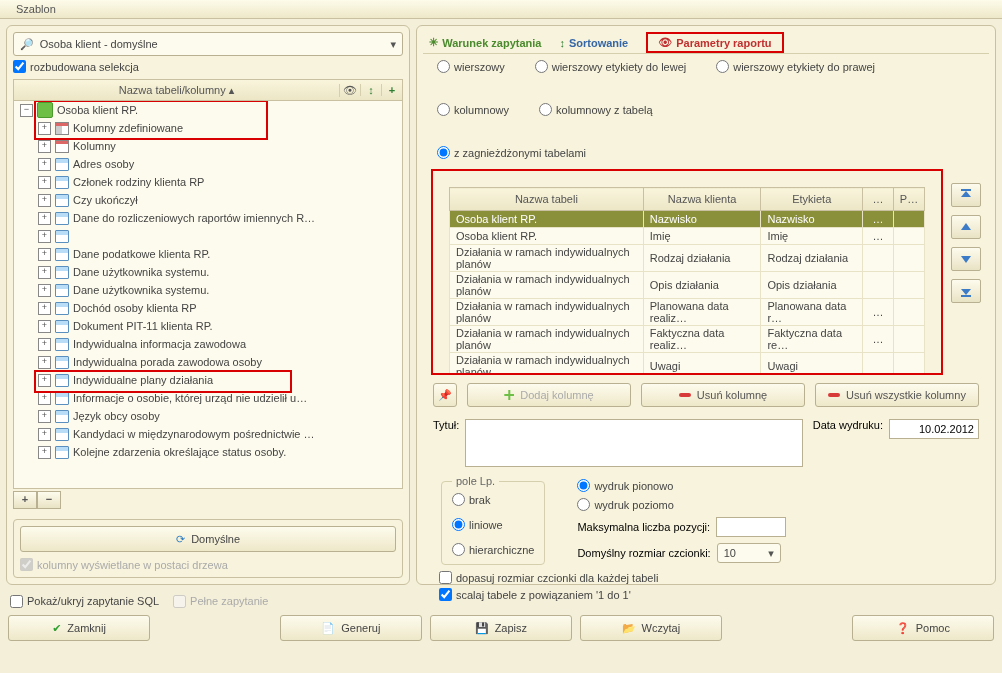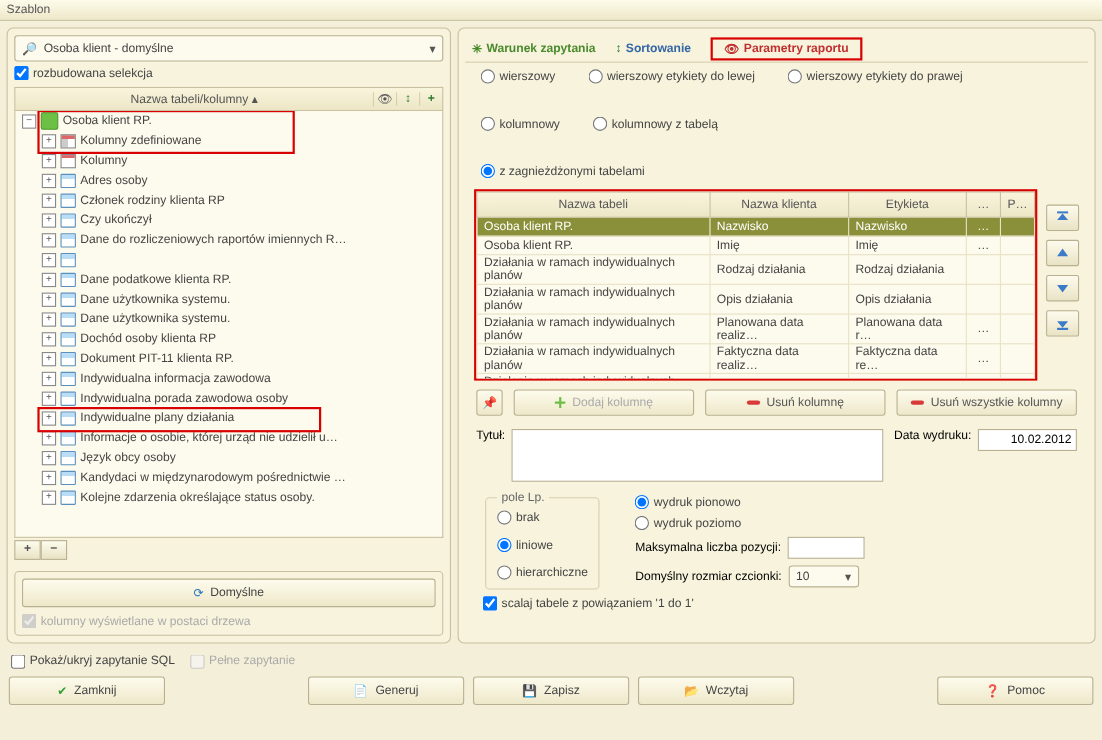--- a/index.html
+++ b/index.html
@@ -1,17 +1,17 @@
 <!DOCTYPE html>
 <html><head>
 <meta charset="utf-8">
 <style>
   html,body{margin:0;padding:0;font-family:Tahoma,Verdana,sans-serif;font-size:11px}
   body{background:#f4efd9;width:1002px;height:673px;overflow:hidden}
-  .titlebar{height:18px;background:linear-gradient(#fdfbea,#eee8c9);border-bottom:1px solid #c8c0a0;padding:0 6px;line-height:18px;color:#555}
+  .titlebar{height:18px;background:linear-gradient(#fdfbea,#eee8c9);border-bottom:1px solid #c8c0a0;padding:0 16px;line-height:18px;color:#555}
   .main{display:flex;gap:6px;padding:6px;height:572px;box-sizing:border-box}
   .panel{background:#f7f3dc;border:1px solid #c8c0a0;border-radius:6px;padding:6px;box-sizing:border-box;display:flex;flex-direction:column}
   .leftpanel{width:404px}
   .rightpanel{flex:1}
   .combo{height:22px;background:#fdfbed;border:1px solid #b8b090;border-radius:3px;display:flex;align-items:center;padding:0 6px;gap:6px;color:#444}
   .combo .chev{margin-left:auto;color:#555}
   .row{display:flex;align-items:center;gap:6px}
   .chk{display:flex;align-items:center;gap:4px;color:#444}
   .chk input{margin:0}
   .treehdr{margin-top:6px;height:20px;background:linear-gradient(#f9f5dc,#ece6c6);border:1px solid #c8c0a0;display:flex;align-items:center;font-size:11px;color:#555}
@@ -33,21 +33,21 @@
   .bigbtn{height:24px;background:linear-gradient(#fdfbed,#eee8c9);border:1px solid #b8b090;border-radius:3px;display:flex;align-items:center;justify-content:center;gap:6px;color:#444}
   .tabs{display:flex;align-items:center;gap:18px;height:24px;padding:0 6px;border-bottom:1px solid #d6cfae}
   .tab{display:flex;align-items:center;gap:4px;font-weight:bold;color:#7a5a3a}
   .tab.green{color:#4a8a2d}
   .tab.blue{color:#3566a6}
   .tabsel{border:2px solid #d80000;padding:2px 10px;color:#c03030}
   .radiogrid{display:flex;gap:30px;flex-wrap:wrap;padding:6px 14px}
   .rad{display:flex;align-items:flex-end;gap:4px;color:#444}
   .rad input{margin:0}
   .tblwrap{position:relative;margin:4px 8px 0 8px;display:flex}
-  .tblbox{border:2px solid #d80000;padding:0;flex:1}
+  .tblbox{border:2px solid #d80000;padding:16px;flex:1}
   .tbl{width:100%;border:1px solid #c8c0a0;border-collapse:collapse;font-size:11px}
   .tbl th{background:linear-gradient(#f9f5dc,#ece6c6);border:1px solid #c8c0a0;font-weight:normal;color:#555;height:20px}
   .tbl td{border:1px solid #e8e2c6;padding:1px 6px;color:#444;background:#fdfbed;height:14px}
   .tbl tr.sel td{background:#8a8f3a;color:#fff}
   .narrow{width:18px !important;text-align:center}
   .sidebtns{width:30px;display:flex;flex-direction:column;gap:8px;margin-left:8px;padding-top:14px}
   .sbtn{width:28px;height:22px;background:linear-gradient(#fdfbed,#e9e3c5);border:1px solid #b8b090;border-radius:2px;display:flex;align-items:center;justify-content:center;color:#3566a6;font-size:13px}
   .actrow{display:flex;gap:10px;padding:8px 10px}
   .mbtn{flex:1;height:22px;background:linear-gradient(#fdfbed,#eee8c9);border:1px solid #b8b090;border-radius:3px;display:flex;align-items:center;justify-content:center;gap:6px;color:#555}
   .addico{width:10px;height:10px;display:block;background:linear-gradient(#6dbf45,#6dbf45);clip-path:polygon(40% 0,60% 0,60% 40%,100% 40%,100% 60%,60% 60%,60% 100%,40% 100%,40% 60%,0 60%,0 40%,40% 40%)}
@@ -443,20 +443,24 @@
           <div class="combo" style="height:18px;width:50px">
               <span>10</span>
               <span class="chev">▾</span>
             </div>
         </div>
       </div>
     </div>
 
     <div style="padding:2px 16px;display:flex;flex-direction:column;gap:4px">
       <label class="chk">
+          <input type="checkbox" style="">
+          <span>dopasuj rozmiar czcionki dla każdej tabeli</span>
+        </label>
+      <label class="chk">
           <input type="checkbox" checked="" style="">
           <span>scalaj tabele z powiązaniem '1 do 1'</span>
         </label>
     </div>
   </div>
 </div>
 
 <div class="botbar">
   <label class="chk">
       <input type="checkbox" style="">

